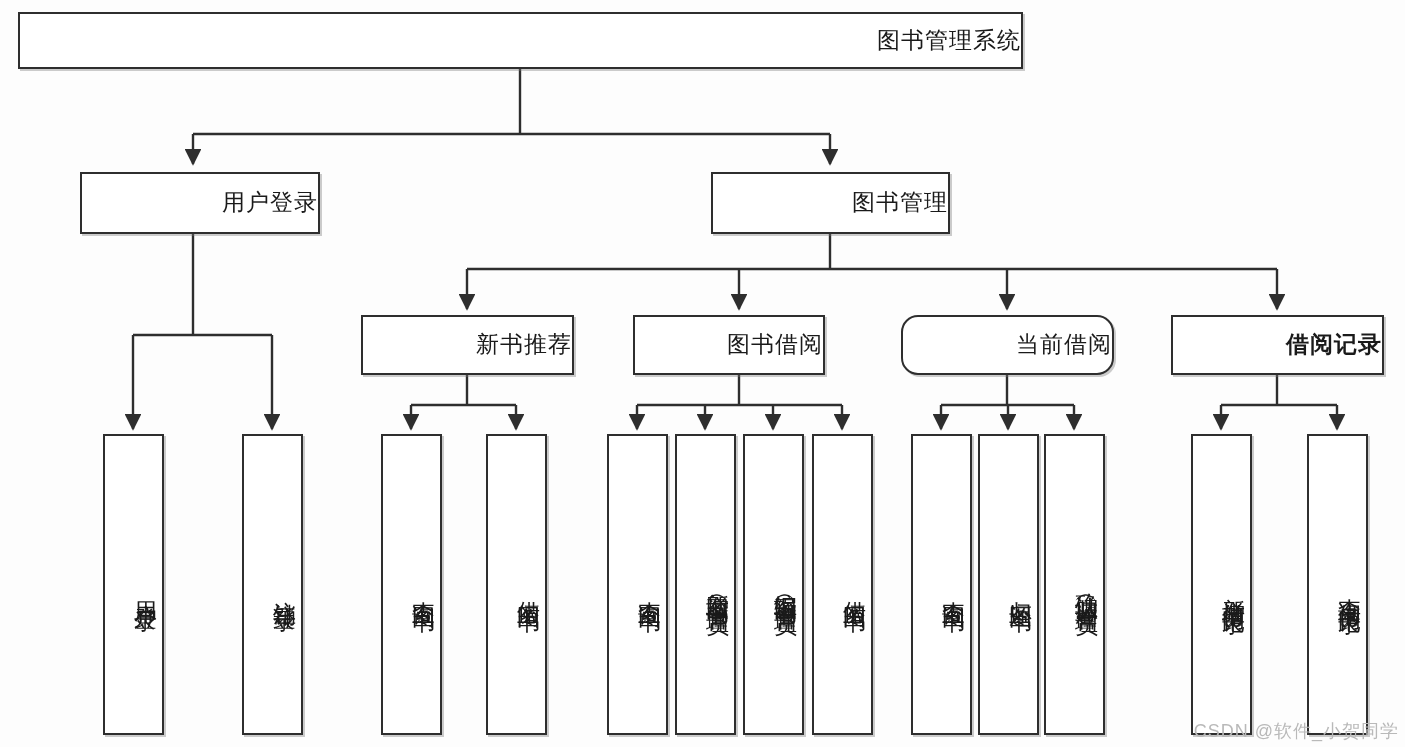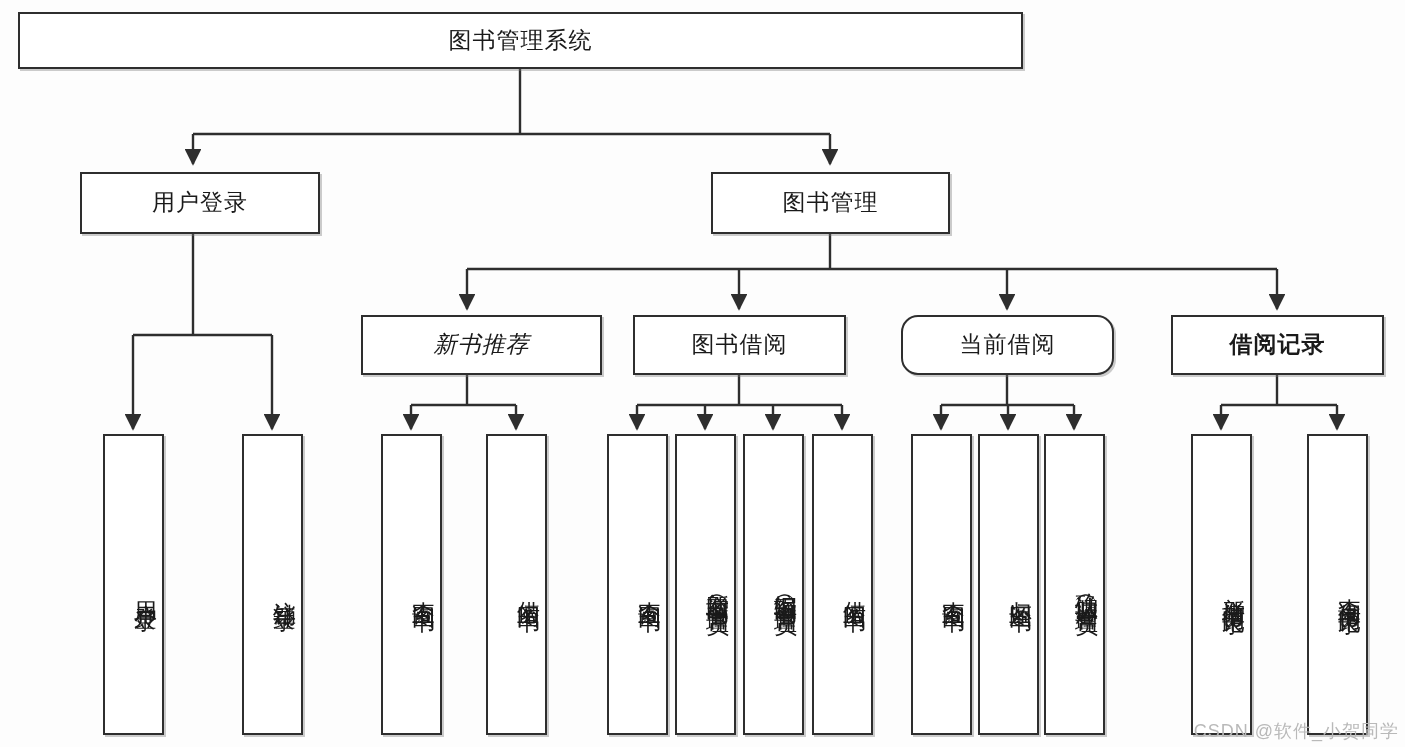--- a/index.html
+++ b/index.html
@@ -28,20 +28,21 @@
     align-items:center;
     justify-content:center;
     color:#1a1a1a;
     box-shadow:2px 2px 0 rgba(120,120,120,.38);
   }
   .node.horiz{
     font-size:23px;
     letter-spacing:1px;
     line-height:1.2;
     text-align:center;
+    justify-content:flex-end;
   }
   .node.vert{
     writing-mode:vertical-rl;
     text-orientation:upright;
     font-size:23px;
     letter-spacing:3px;
     padding-top:8px;
     align-items:flex-start;
     justify-content:center;
   }
@@ -122,24 +123,24 @@
     <span class="label">图书管理系统</span>
   </div>
 
   <div class="node horiz" style="left:80px;top:172px;width:240px;height:62px;">
     <span class="label">用户登录</span>
   </div>
   <div class="node horiz" style="left:711px;top:172px;width:239px;height:62px;">
     <span class="label">图书管理</span>
   </div>
 
-  <div class="node horiz" style="left:361px;top:315px;width:241px;height:60px;font-style:italic;">
+  <div class="node horiz" style="left:361px;top:315px;width:213px;height:60px;">
     <span class="label">新书推荐</span>
   </div>
-  <div class="node horiz" style="left:633px;top:315px;width:213px;height:60px;">
+  <div class="node horiz" style="left:633px;top:315px;width:192px;height:60px;">
     <span class="label">图书借阅</span>
   </div>
   <div class="node horiz" style="left:901px;top:315px;width:213px;height:60px;border-radius:17px;">
     <span class="label">当前借阅</span>
   </div>
   <div class="node horiz" style="left:1171px;top:315px;width:213px;height:60px;font-weight:bold;">
     <span class="label">借阅记录</span>
   </div>
 
   <div class="node vert" style="left:103px;top:434px;width:61px;height:301px;">

